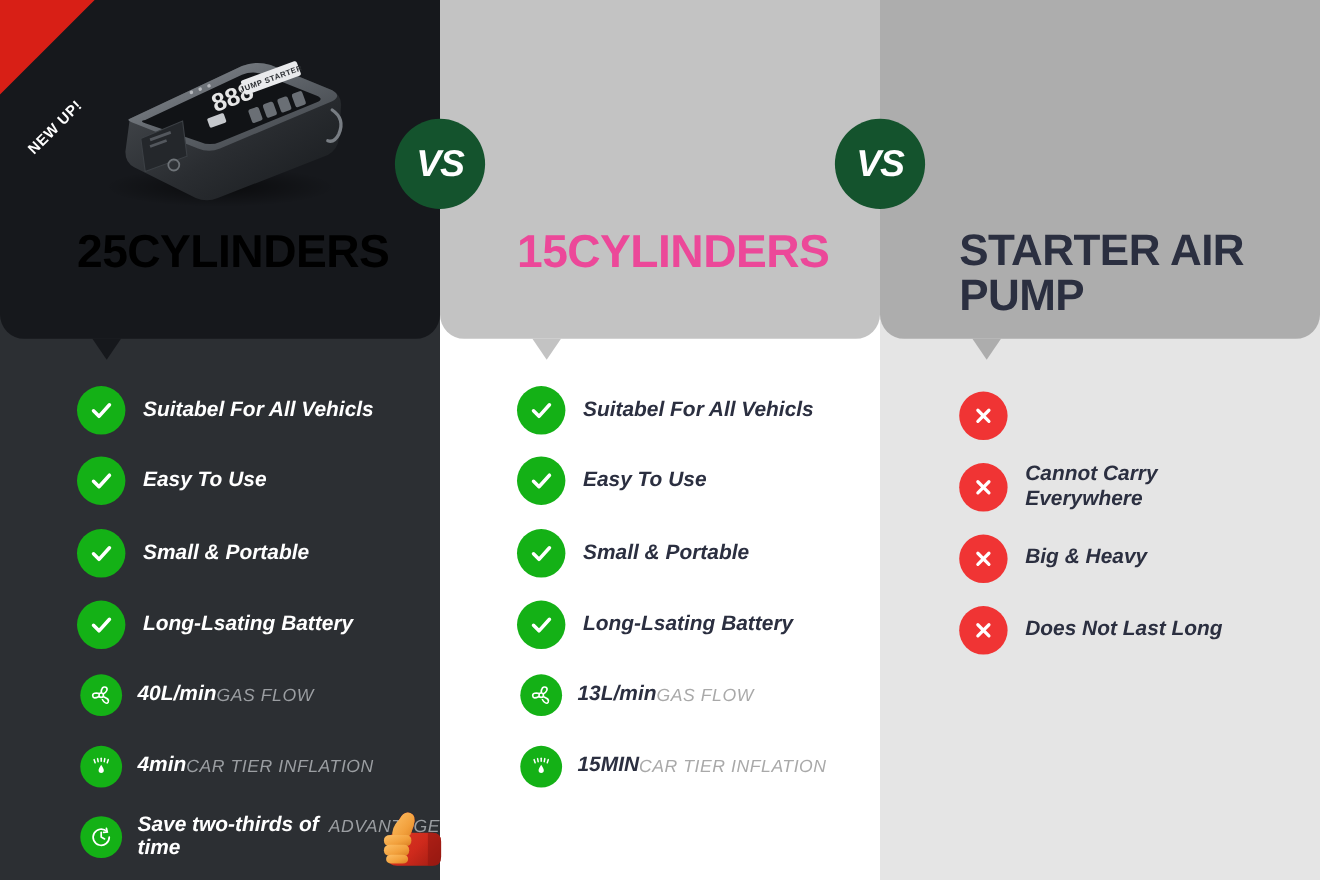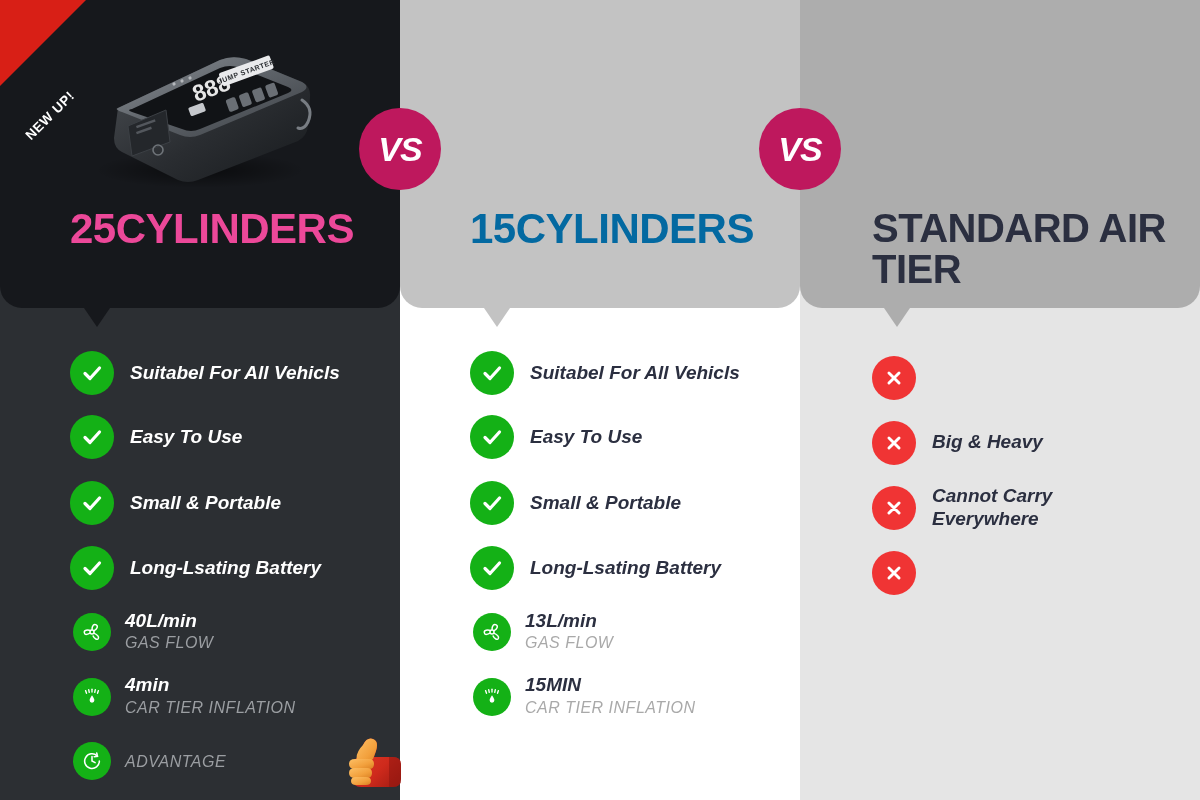--- a/index.html
+++ b/index.html
@@ -39,51 +39,51 @@
     text-align:center;white-space:nowrap;}
 
   
   .prod{position:absolute;}
   .prod.p1{left:70px;top:30px;width:260px;height:160px;}
   .prod.p2{left:465px;top:55px;width:275px;height:120px;}
 
   
   .title{position:absolute;font-weight:bold;letter-spacing:-0.5px;
          line-height:1.02;font-stretch:condensed;}
-  .title.t1{left:70px;top:208px;font-size:42px;color:#ec4899;}
-  .title.t2{left:470px;top:208px;font-size:42px;color:#0369a1;}
+  .title.t1{left:70px;top:208px;font-size:42px;color:#000000;}
+  .title.t2{left:470px;top:208px;font-size:42px;color:#ec4899;}
   .title.t3{left:872px;top:208px;font-size:40px;color:#2b2f40;width:300px;}
 
   
   .list{position:absolute;}
   .list.l1{left:70px;top:342px;width:330px;}
   .list.l2{left:470px;top:342px;width:330px;}
   .list.l3{left:872px;top:345px;width:320px;}
 
   .row{display:flex;align-items:center;font-style:italic;}
 
   .badge{flex:0 0 auto;width:44px;height:44px;border-radius:50%;
     display:flex;align-items:center;justify-content:center;margin-right:16px;}
   .badge.ok{background:#14b116;}
   .badge.no{background:#f03434;}
   .badge.spec{background:#14b116;width:38px;height:38px;margin-right:14px;}
 
   .row-label{font-size:19px;font-weight:bold;line-height:1.16;}
   .dark-txt{color:#ffffff;}
   .navy-txt{color:#2b2f40;}
 
-  .spec-text{display:flex;flex-direction:column;justify-content:flex-end;}
+  .spec-text{display:flex;justify-content:flex-end;}
   .spec-value{font-size:19px;font-weight:bold;line-height:1.1;}
   .spec-cap{font-size:16px;letter-spacing:.5px;line-height:1.25;margin-top:2px;}
   .cap-dark{color:#9b9ea2;}
   .cap-light{color:#a9a9a9;}
 
   
   .vs{position:absolute;width:82px;height:82px;border-radius:50%;
-    background:#be185d;display:flex;align-items:center;justify-content:center;}
+    background:#14532d;display:flex;align-items:center;justify-content:center;}
   .vs.v1{left:359px;top:108px;}
   .vs.v2{left:759px;top:108px;}
   .vs-label{color:#fff;font-size:34px;font-weight:bold;font-style:italic;
     letter-spacing:-1px;}
 
   
   .thumb{position:absolute;left:343px;top:735px;width:62px;height:56px;}
 </style>
 </head>
 <body>
@@ -187,21 +187,21 @@
   </div>
   <div class="card-pointer c2"></div>
 
   <div class="card c3">
     
   </div>
   <div class="card-pointer c3"></div>
 
   <div class="title t1">25CYLINDERS</div>
   <div class="title t2">15CYLINDERS</div>
-  <div class="title t3">STANDARD AIR TIER</div>
+  <div class="title t3">STARTER AIR PUMP</div>
 
   <div class="list l1">
     <div class="row" style="height:62px">
       <div class="badge ok">
         <svg width="24" height="24" viewBox="0 0 24 24">
             <path d="M5 12.5 L10 17.5 L19.5 7" fill="none" stroke="#fff" stroke-width="3.2" stroke-linecap="round" stroke-linejoin="round"></path>
           </svg>
       </div>
       <div class="row-label dark-txt">Suitabel For All Vehicls</div>
     </div>
@@ -266,20 +266,21 @@
 
     <div class="row" style="height:64px;margin-left:3px">
       <div class="badge spec">
         <svg width="22" height="22" viewBox="0 0 24 24" fill="none" stroke="#fff" stroke-width="1.7" stroke-linecap="round">
           <path d="M20 12 A8 8 0 1 1 17.6 6.4"></path>
           <path d="M17.2 3.4 L18 7 L14.4 7.3"></path>
           <path d="M12 7.2 L12 12 L15.4 13.8"></path>
         </svg>
       </div>
       <div class="spec-text">
+        <div class="spec-value dark-txt">Save two-thirds of time</div>
         <div class="spec-cap cap-dark">ADVANTAGE</div>
       </div>
     </div>
   </div>
 
   <div class="thumb">
     <svg viewBox="0 0 62 56" width="62" height="56">
       <defs>
         <linearGradient id="sleeve" x1="0" y1="0" x2="1" y2="1">
           <stop offset="0%" stop-color="#e0402a"></stop>
@@ -377,36 +378,37 @@
             <path d="M6.5 6.5 L17.5 17.5 M17.5 6.5 L6.5 17.5" stroke="#fff" stroke-width="3.2" stroke-linecap="round"></path>
           </svg>
       </div>
     </div>
     <div class="row" style="height:65px">
       <div class="badge no">
         <svg width="22" height="22" viewBox="0 0 24 24">
             <path d="M6.5 6.5 L17.5 17.5 M17.5 6.5 L6.5 17.5" stroke="#fff" stroke-width="3.2" stroke-linecap="round"></path>
           </svg>
       </div>
-      <div class="row-label navy-txt">Big &amp; Heavy</div>
+      <div class="row-label navy-txt" style="max-width:180px">Cannot Carry Everywhere</div>
     </div>
     <div class="row" style="height:65px">
       <div class="badge no">
         <svg width="22" height="22" viewBox="0 0 24 24">
             <path d="M6.5 6.5 L17.5 17.5 M17.5 6.5 L6.5 17.5" stroke="#fff" stroke-width="3.2" stroke-linecap="round"></path>
           </svg>
       </div>
-      <div class="row-label navy-txt" style="max-width:180px">Cannot Carry Everywhere</div>
+      <div class="row-label navy-txt">Big &amp; Heavy</div>
     </div>
     <div class="row" style="height:65px">
       <div class="badge no">
         <svg width="22" height="22" viewBox="0 0 24 24">
             <path d="M6.5 6.5 L17.5 17.5 M17.5 6.5 L6.5 17.5" stroke="#fff" stroke-width="3.2" stroke-linecap="round"></path>
           </svg>
       </div>
+      <div class="row-label navy-txt">Does Not Last Long</div>
     </div>
   </div>
 
   <div class="vs v1">
     <span class="vs-label">VS</span>
   </div>
   <div class="vs v2">
     <span class="vs-label">VS</span>
   </div>
 

